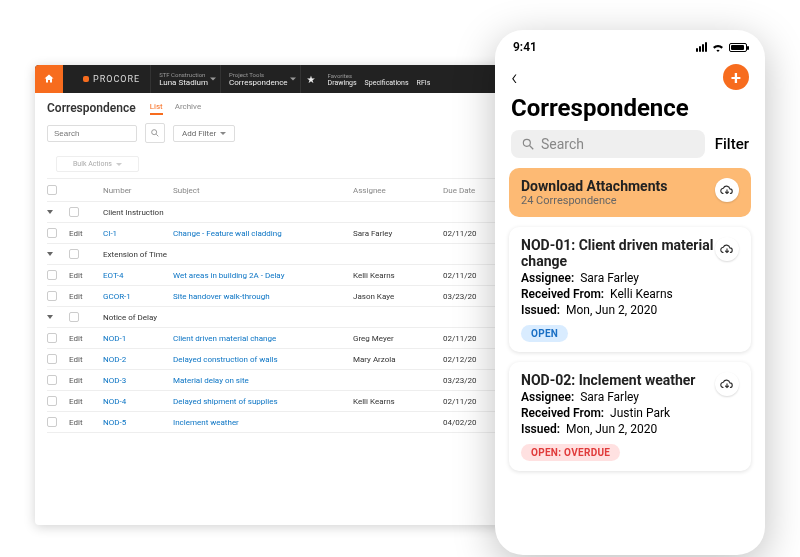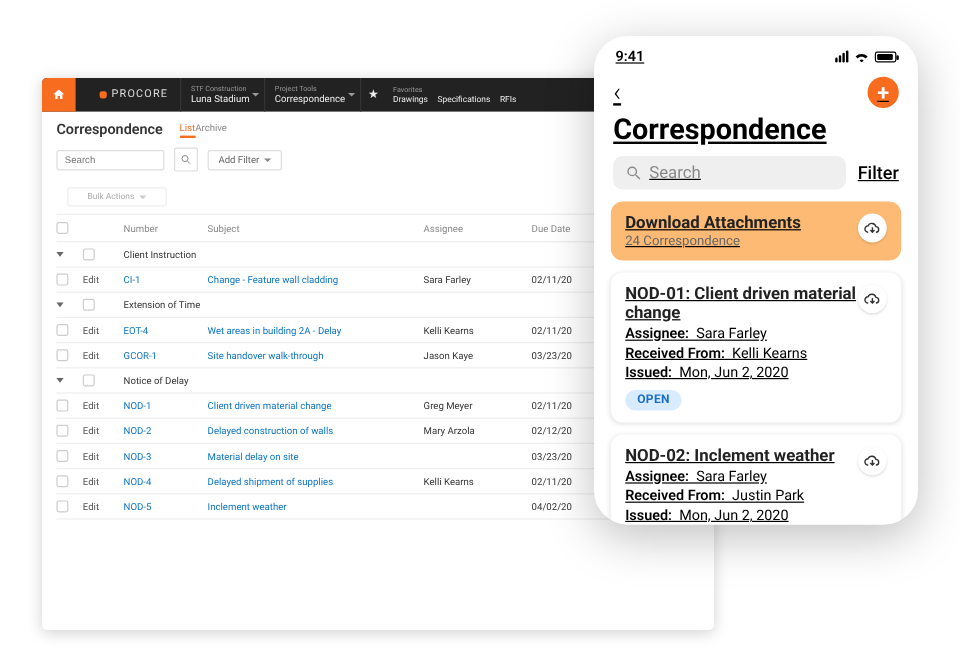--- a/index.html
+++ b/index.html
@@ -71,21 +71,21 @@
     .dtop-bar .favs .label { font-size:6px;color:#999; }
     .dtop-bar .favs .links { display:flex;gap:8px; }
     .dtop-bar .favs .links span { font-size:7px;color:#eee; }
 
     .dtop-sub {
       display:flex;align-items:center;
       padding: 8px 12px 0 12px;
       gap: 14px;
     }
     .dtop-sub h1 { font-size:12px;color:#333;font-weight:600; }
-    .tabs { display:flex; gap:0; font-size:8px;color:#888;text-align:right; }
+    .tabs { display:flex; gap:12px; font-size:8px;color:#888;text-align:right; }
     .tabs .tab.active { color:#f76c1e;border-bottom:2px solid #f76c1e;padding-bottom:2px; }
 
     .dtop-tool {
       display:flex;align-items:center; gap:8px;
       padding: 8px 12px;
     }
     .dtop-tool input[type=text] {
       font-size:8px;border:1px solid #ddd;border-radius:2px;padding:3px 6px;width:90px;
     }
     .dtop-tool .ico-btn {
@@ -146,26 +146,26 @@
     }
     .trow .edit { color:#555; }
     .trow .lnk { color:#0b74c4; }
 
     
     .phone {
       position:absolute;
       right: 35px;
       top: 30px;
       width: 270px;
-      height: 407px;
+      height: 525px;
       background:#fff;
       border-radius: 28px;
       box-shadow: 0 10px 40px rgba(0,0,0,0.25);
       overflow:hidden;
-      display:flex;flex-direction:column;text-decoration:underline;
+      display:flex;flex-direction:column;
     }
     .status {
       display:flex;justify-content:space-between;align-items:center;
       padding: 10px 18px 4px 18px;
       font-size:12px;font-weight:600;
     }
     .status .right { display:flex;align-items:center;gap:4px; }
     .status .bars { display:flex;align-items:flex-end;gap:1px; }
     .status .bars span{ width:2px;background:#000;border-radius:1px; }
     .status .bars span:nth-child(1){height:4px;} .status .bars span:nth-child(2){height:6px;}

